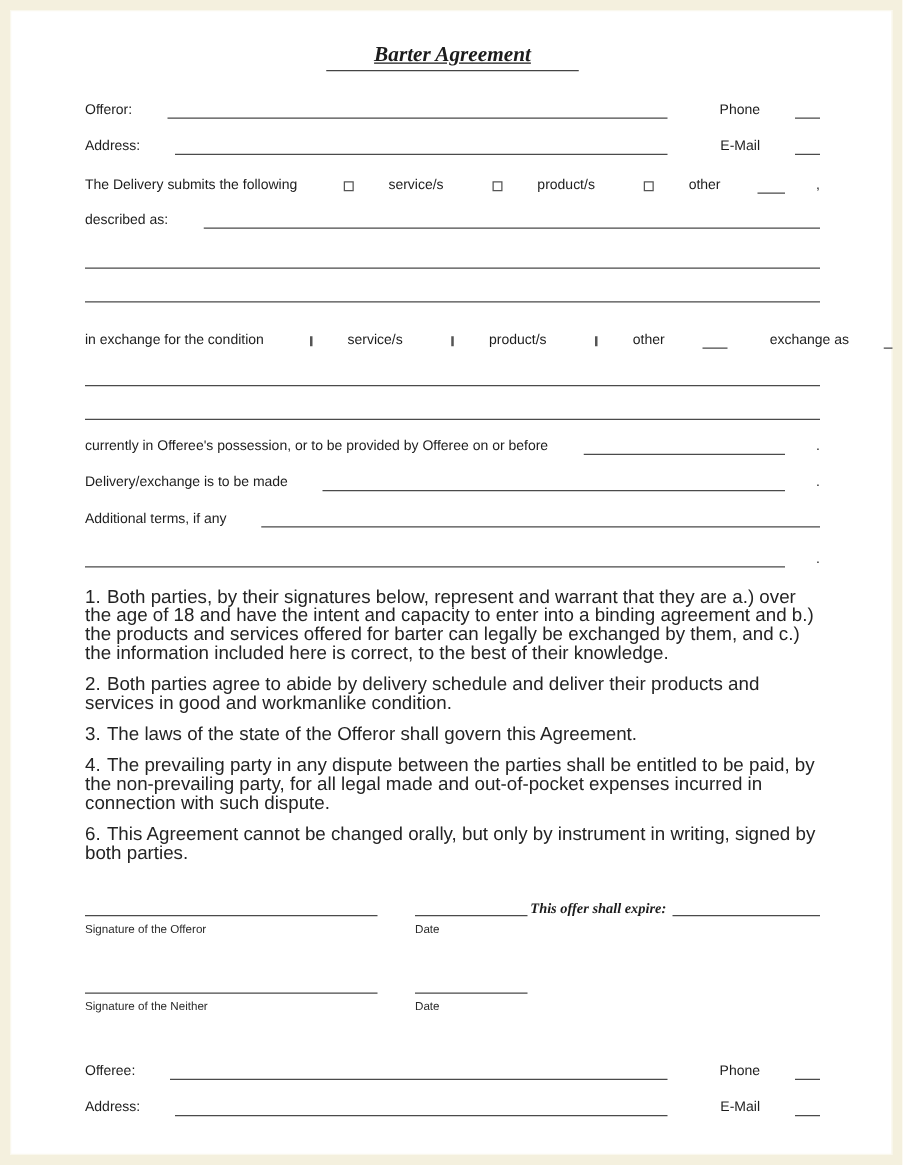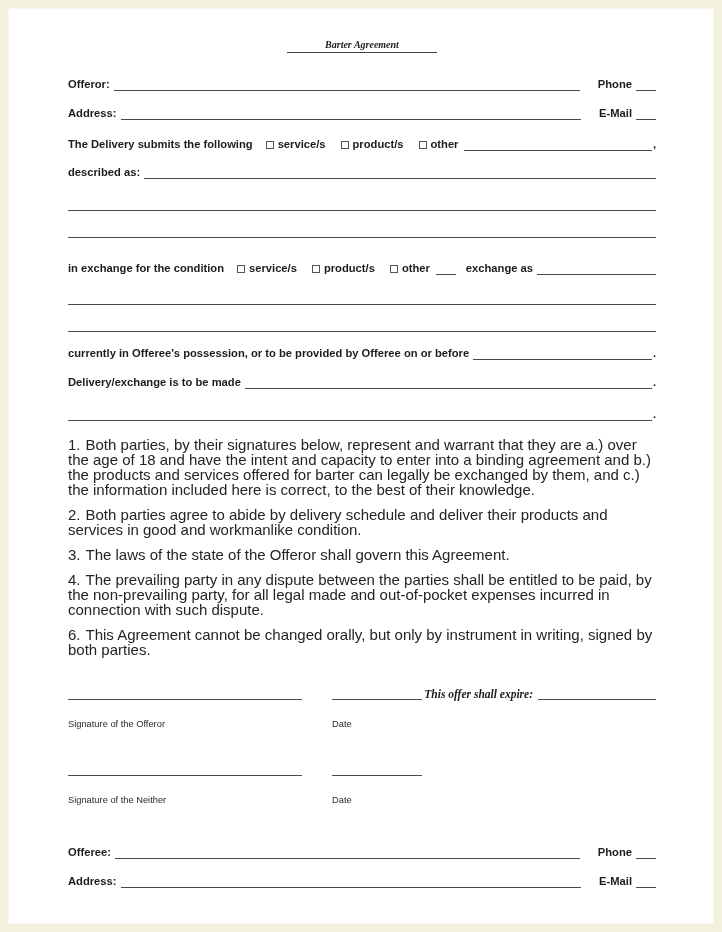--- a/index.html
+++ b/index.html
@@ -16,29 +16,31 @@
     box-shadow: inset 0 0 0 1px #faf8ee;
     overflow:hidden;
   }
   .sheet { padding:26px 58px 0 60px; }
 
   .title-wrap { text-align:center; }
   .title {
     display:inline-block;
     font-family:"Liberation Serif", serif;
     font-style:italic; font-weight:bold;
-    font-size:10px;
+    font-size:17px;
     border-bottom:1px solid #444;
     padding:0 38px 2px 38px;
+    text-decoration:underline;
   }
 
   .row {
     display:flex; align-items:flex-end;
-    font-size:11.2px; font-weight:bold; line-height:14px;
+    font-size:11.2px; font-weight:normal; line-height:14px;
     white-space:nowrap;
+    gap:24px;
   }
   .lbl { white-space:nowrap; }
   .fill {
     border-bottom:1px solid #4a4a4a;
     height:13px;
     flex:1 1 auto;
     margin-left:4px;
     min-width:20px;
   }
   .fill.noflex { flex:0 0 auto; }
@@ -79,21 +81,21 @@
   .sl-long { width:234px; border-bottom:1px solid #4a4a4a; height:13px; }
   .sl-date { width:90px; border-bottom:1px solid #4a4a4a; height:13px; margin-left:30px; }
   .expire-group { margin-left:auto; display:flex; align-items:flex-end; }
   .expire-lbl {
     font-family:Liberation Serif, serif;
     font-style:italic; font-weight:bold; font-size:11.5px;
     white-space:nowrap;
   }
   .expire-fill { width:118px; border-bottom:1px solid #4a4a4a; height:13px; margin-left:5px; }
 
-  .sig-lbl-row { display:flex; font-size:9.3px; font-weight:normal; color:#2a2a2a; margin-top:19px; }
+  .sig-lbl-row { display:flex; font-size:9.3px; font-weight:normal; color:#2a2a2a; margin-top:5px; }
   .sig-lbl-left { width:264px; }
 </style>
 </head>
 <body>
 
 <div class="page">
   <div class="sheet">
 
     <div class="title-wrap">
       <span class="title">Barter Agreement</span>
@@ -162,20 +164,24 @@
       <span class="fill"></span>
       <span class="punct">.</span>
     </div>
 
     <div class="row mt15">
       <span class="lbl">Delivery/exchange is to be made</span>
       <span class="fill"></span>
       <span class="punct">.</span>
     </div>
 
+    <div class="row mt15">
+      <span class="lbl">Additional terms, if any</span>
+      <span class="fill"></span>
+    </div>
 
     <div class="row mt18">
       <span class="fill" style="margin-left:0"></span>
       <span class="punct">.</span>
     </div>
 
     <div class="terms">
       <p class="term"><span class="num">1.</span><span>Both parties, by their signatures below, represent and warrant that they are a.) over the age of 18 and have the intent and capacity to enter into a binding agreement and b.) the products and services offered for barter can legally be exchanged by them, and c.) the information included here is correct, to the best of their knowledge.</span></p>
       <p class="term"><span class="num">2.</span><span>Both parties agree to abide by delivery schedule and deliver their products and services in good and workmanlike condition.</span></p>
       <p class="term"><span class="num">3.</span><span>The laws of the state of the Offeror shall govern this Agreement.</span></p>

